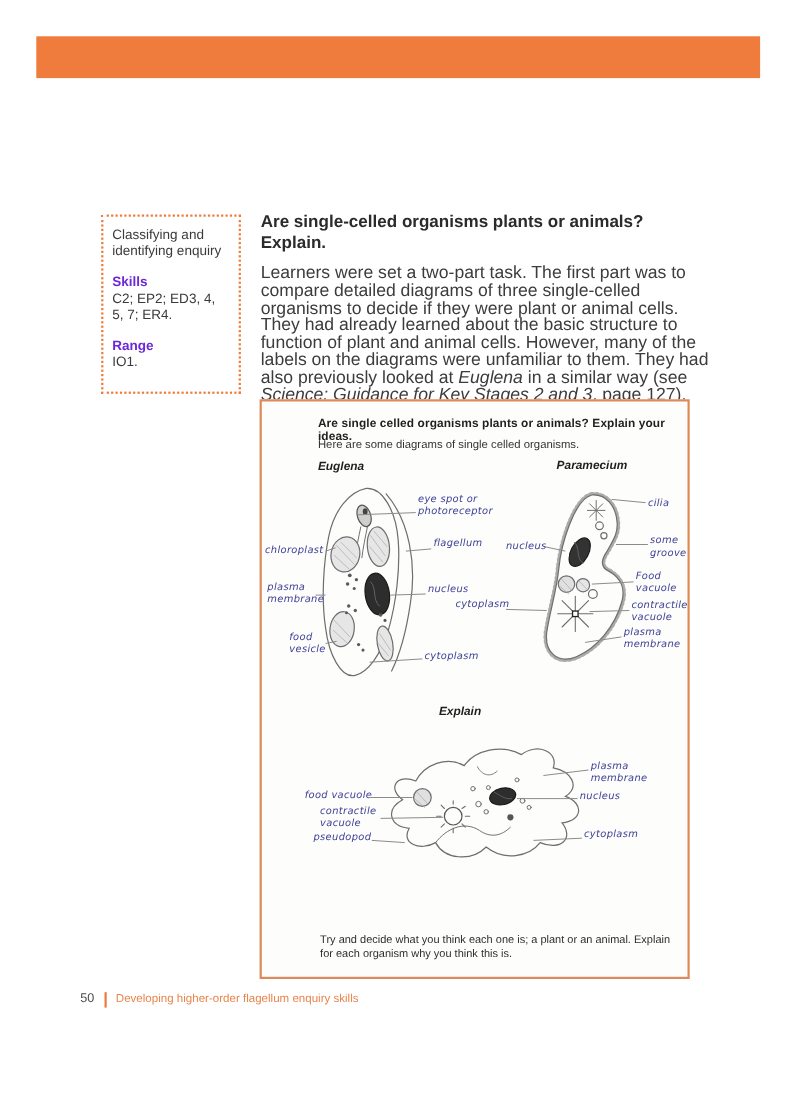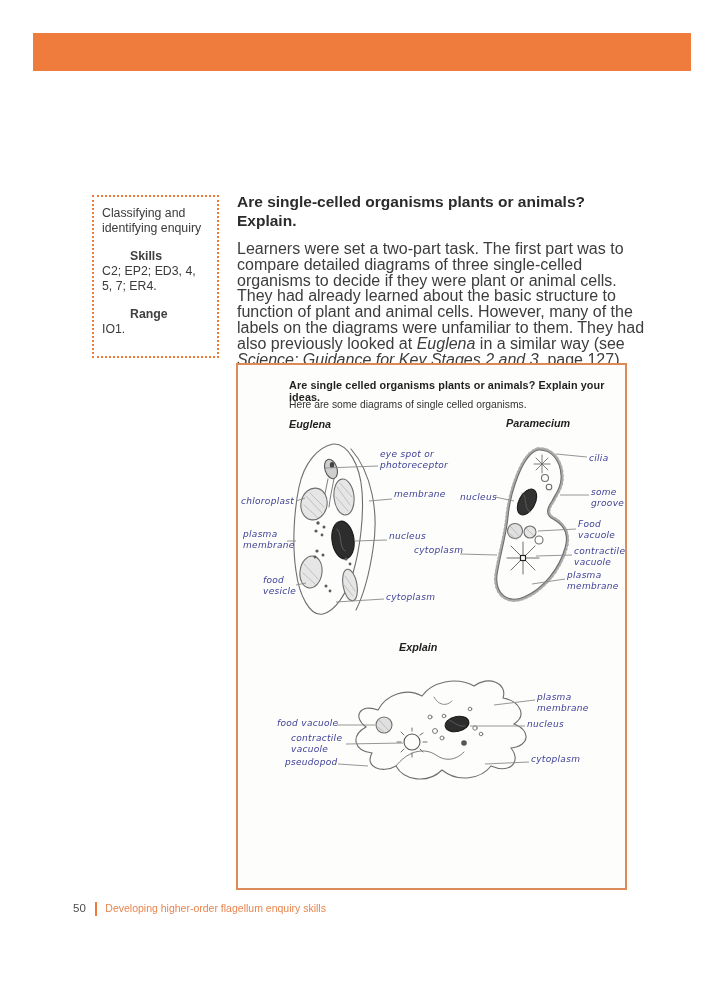--- a/index.html
+++ b/index.html
@@ -7,21 +7,21 @@
     width:722px;height:994px;position:relative;background:#ffffff;
     font-family:"Liberation Sans",sans-serif;color:#3a3a3a;overflow:hidden;
   }
   .topbar{position:absolute;left:33px;top:33px;width:658px;height:38px;background:#ef7b3c;}
   
   .meta{
     position:absolute;left:92px;top:195px;width:127px;height:163px;box-sizing:border-box;
     border:2px dotted #ee7a38;padding:9px 8px;font-size:12.3px;line-height:15px;color:#3a3a3a;
   }
   .meta p{margin:0;}
-  .meta .hd{font-weight:bold;margin-top:13px;color:#404040;margin-left:28px;}
+  .meta .hd{font-weight:bold;margin-top:13px;color:#6d28d9;}
   
   .main{position:absolute;left:237px;top:192px;width:418px;}
   .main h1{margin:0 0 11px;font-size:15.5px;line-height:19px;font-weight:bold;color:#2b2b2b;width:400px;}
   .intro{margin:0;font-size:16px;line-height:15.8px;color:#3c3c3c;}
   .intro i{font-style:italic;}
   
   .worksheet{
     position:absolute;left:236px;top:363px;width:391px;height:527px;box-sizing:border-box;
     border:2px solid #dc8a58;background:#fdfdfc;overflow:hidden;
   }
@@ -182,21 +182,21 @@
     </g>
   </svg>
 
   <p class="ws-title">Are single celled organisms plants or animals? Explain your ideas.</p>
   <p class="ws-sub">Here are some diagrams of single celled organisms.</p>
   <p class="org-name org-eug">Euglena</p>
   <p class="org-name org-par">Paramecium</p>
   <p class="org-name org-amo">Explain</p>
 
   <p class="hw l-e-eye">eye spot or photoreceptor</p>
-  <p class="hw l-e-fla">membrane</p>
+  <p class="hw l-e-fla">flagellum</p>
   <p class="hw l-e-nuc">nucleus</p>
   <p class="hw l-e-chl">chloroplast</p>
   <p class="hw l-e-pla">plasma membrane</p>
   <p class="hw l-e-foo">food vesicle</p>
   <p class="hw l-e-cyt">cytoplasm</p>
 
   <p class="hw l-p-cyt">cytoplasm</p>
   <p class="hw l-p-cil">cilia</p>
   <p class="hw l-p-nuc">nucleus</p>
   <p class="hw l-p-ora">some groove</p>
@@ -204,19 +204,20 @@
   <p class="hw l-p-con">contractile vacuole</p>
   <p class="hw l-p-pla">plasma membrane</p>
 
   <p class="hw l-a-pla">plasma membrane</p>
   <p class="hw l-a-nuc">nucleus</p>
   <p class="hw l-a-cyt">cytoplasm</p>
   <p class="hw l-a-foo">food vacuole</p>
   <p class="hw l-a-con">contractile vacuole</p>
   <p class="hw l-a-pse">pseudopod</p>
 
+  <p class="ws-task">Try and decide what you think each one is; a plant or an animal. Explain for each organism why you think this is.</p>
 </section>
 
 <footer class="footer">
   <span class="num">50</span>
   <span class="sep"></span>
   <span class="bk">Developing higher-order flagellum enquiry skills</span>
 </footer>
 
 </body></html>

